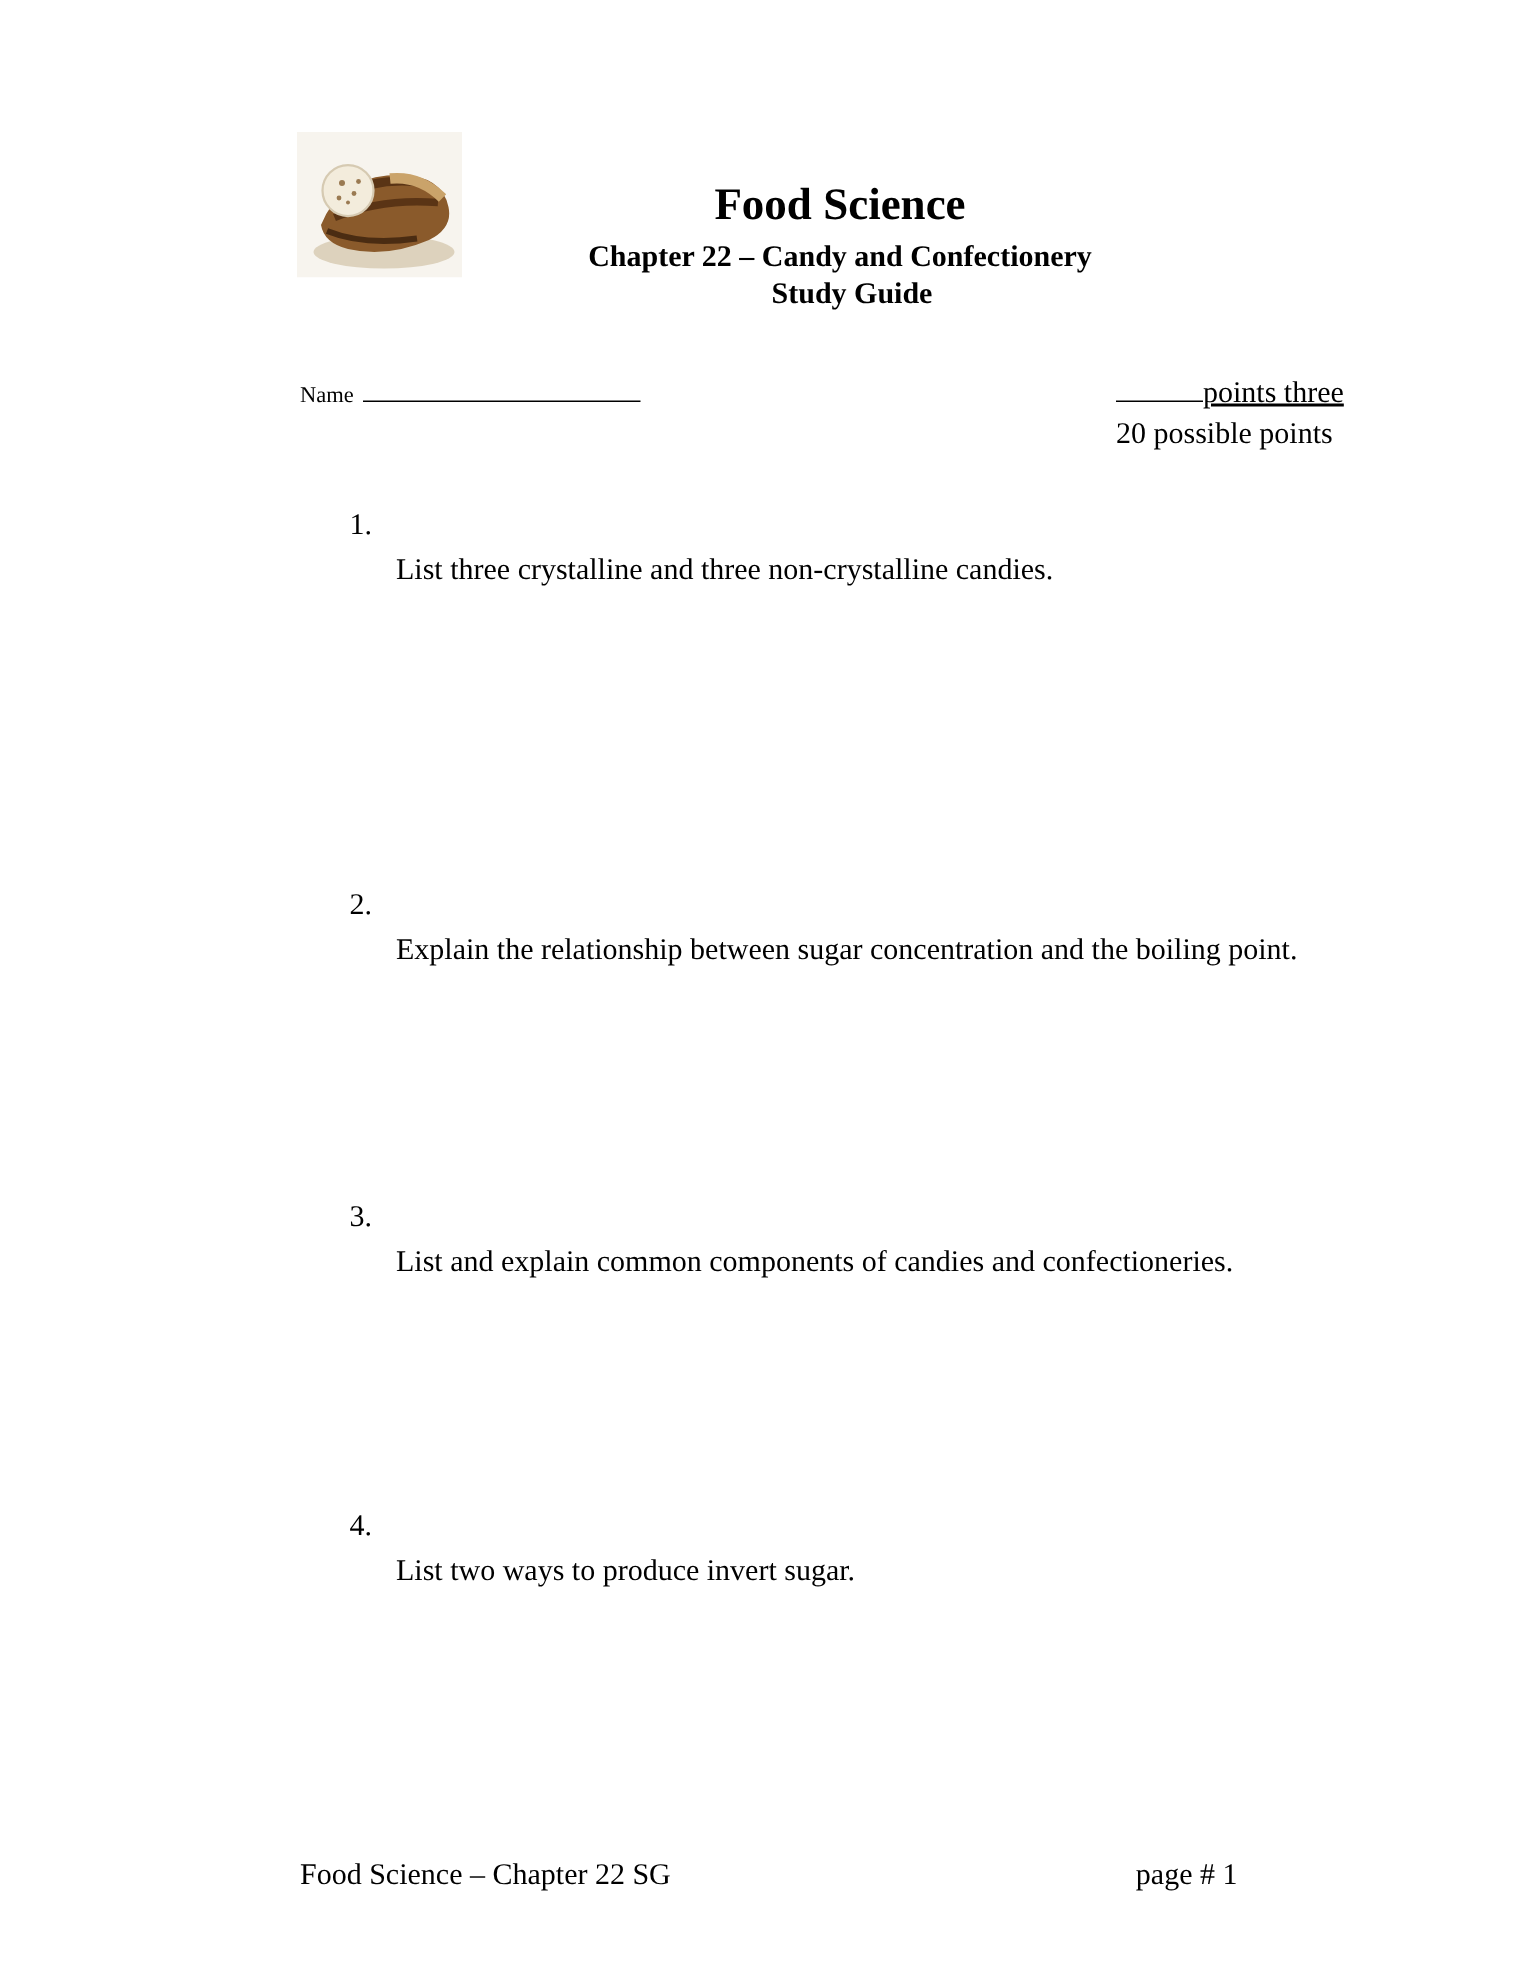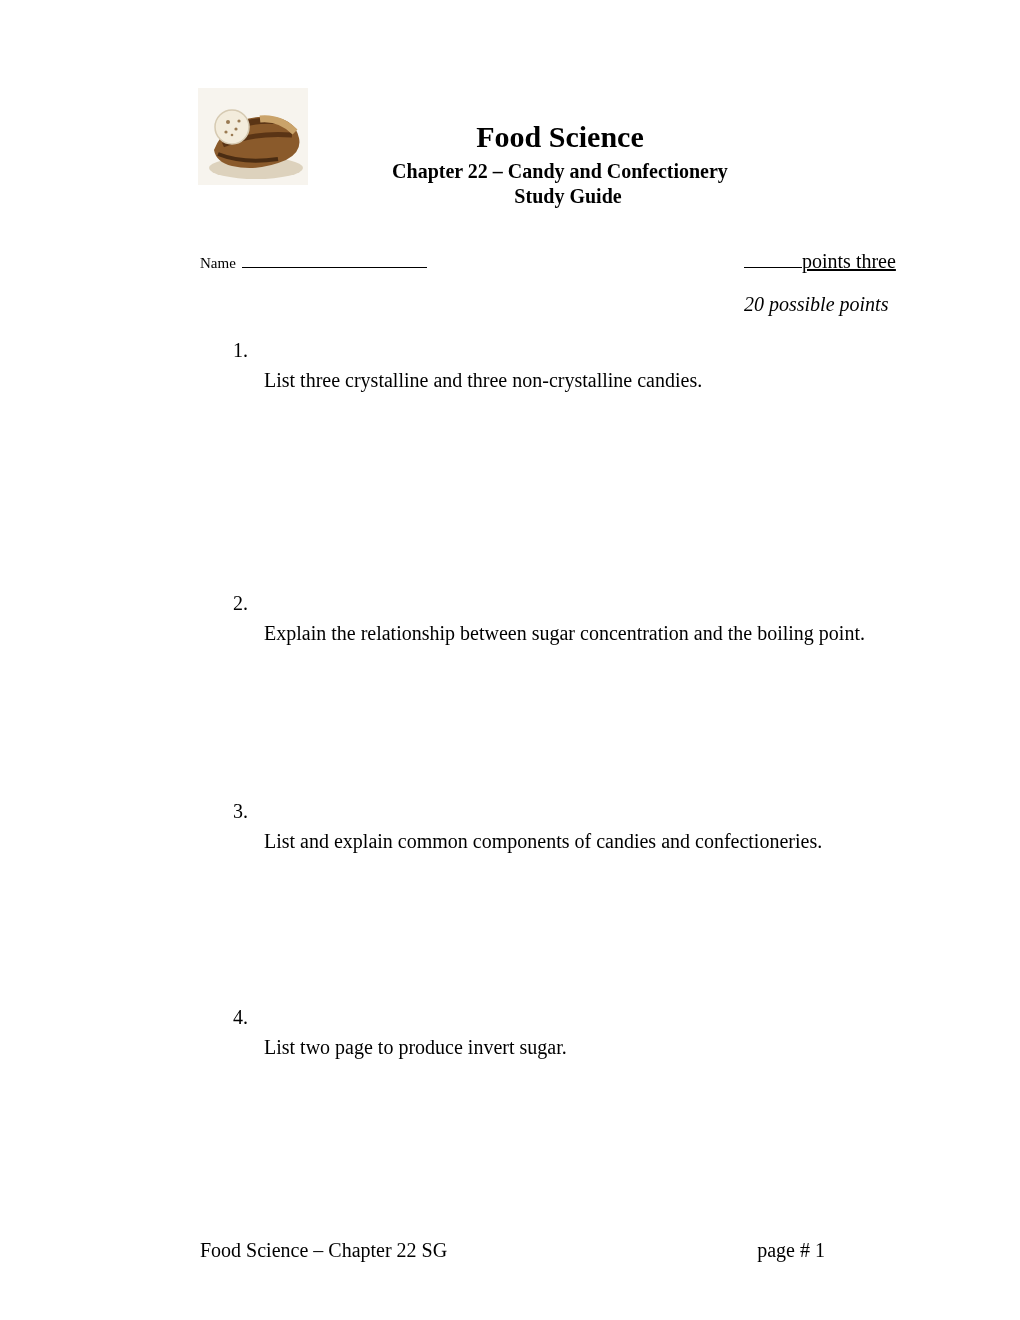--- a/index.html
+++ b/index.html
@@ -35,21 +35,21 @@
   .points-block { position: absolute; left: 694px; top: 248px; font-size: 20px; }
   .points-line { white-space: nowrap; }
   .points-blank {
     display: inline-block;
     width: 58px;
     height: 20px;
     border-bottom: 1.2px solid #000;
     vertical-align: baseline;
   }
   .points-earned-label { text-decoration: underline; }
-  .possible-points { margin-top: 20px; font-style: italic; }
+  .possible-points { margin-top: 4px; }
 
   .question { position: absolute; left: 183px; width: 690px; font-size: 20px; display: flex; }
   .q-number { width: 31px; flex: 0 0 31px; }
   .q-text { flex: 1; margin-top: 30px; }
   .q1 { top: 339px; }
   .q2 { top: 592px; }
   .q3 { top: 800px; }
   .q4 { top: 1006px; }
 
   .footer { position: absolute; left: 150px; right: 145px; top: 1239px; font-size: 20px; }
@@ -106,21 +106,21 @@
     <span class="q-text">Explain the relationship between sugar concentration and the boiling point.</span>
   </div>
 
   <div class="question q3">
     <span class="q-number">3.</span>
     <span class="q-text">List and explain common components of candies and confectioneries.</span>
   </div>
 
   <div class="question q4">
     <span class="q-number">4.</span>
-    <span class="q-text">List two page to produce invert sugar.</span>
+    <span class="q-text">List two ways to produce invert sugar.</span>
   </div>
 
   <div class="footer">
     <span class="footer-left">Food Science – Chapter 22 SG</span>
     <span class="footer-right">page # 1</span>
   </div>
 
 </div>
 
 </body></html>

